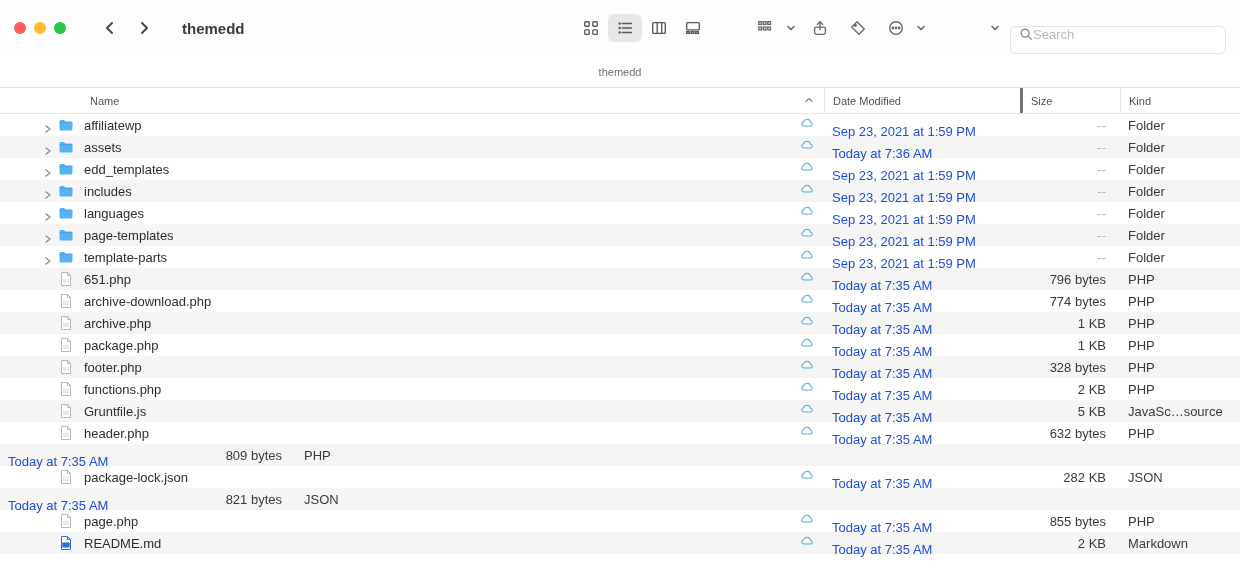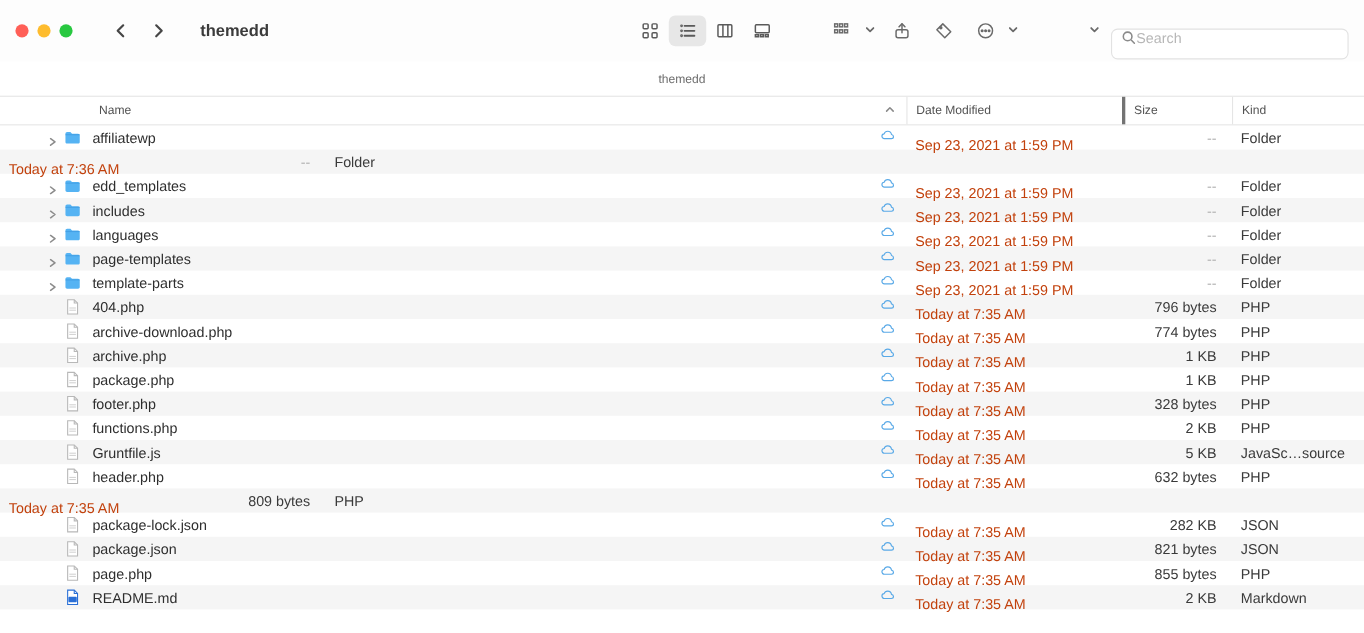--- a/index.html
+++ b/index.html
@@ -63,21 +63,21 @@
     .disclosure { width:12px; display:flex; justify-content:center; color:#8c8c8c; cursor:pointer; }
     .disclosure svg { width:8px; height:8px; }
     .disclosure.spacer { visibility:hidden; }
     .file-icon { width:16px; height:16px; display:flex; align-items:center; justify-content:center; margin-right:6px; }
     .file-icon svg { width:16px; height:16px; }
     .file-icon.folder svg { color:#1e9af0; }
 
     .cloud { position:absolute; right:10px; color:#59a9e7; }
     .cloud svg { width:14px; height:14px; }
 
-    .cell-date { width:196px; padding-left:8px; color:#c2410c;margin-top:12px; }
+    .cell-date { width:196px; padding-left:8px; color:#1d4ed8;margin-top:12px; }
     .cell-size { width:100px; padding-right:14px; text-align:right; color:#3a3a3a; }
     .cell-size .dash { color:#b0b0b0; }
     .cell-kind { width:120px; padding-left:8px; color:#3a3a3a; white-space:nowrap; overflow:hidden; text-overflow:clip; }
   </style>
 </head>
 <body>
 
 <div class="toolbar">
   <div class="traffic-lights">
     <div class="dot red"></div>
@@ -243,20 +243,36 @@
         <span>affiliatewp</span>
         <span class="cloud"><svg viewBox="0 0 16 14">
             <use href="#i-cloud"></use>
           </svg></span>
       </div>
       <div class="cell-date">Sep 23, 2021 at 1:59 PM</div>
       <div class="cell-size"><span class="dash">--</span></div>
       <div class="cell-kind">Folder</div>
     </div>
     <div class="row alt">
+      <div class="cell-name">
+        <span class="disclosure">
+          <svg viewBox="0 0 8 8">
+            <use href="#i-chevr"></use>
+          </svg>
+        </span>
+        <span class="file-icon folder">
+          <svg viewBox="0 0 16 16">
+            <use href="#i-folder"></use>
+          </svg>
+        </span>
+        <span>assets</span>
+        <span class="cloud"><svg viewBox="0 0 16 14">
+            <use href="#i-cloud"></use>
+          </svg></span>
+      </div>
       <div class="cell-date">Today at 7:36 AM</div>
       <div class="cell-size"><span class="dash">--</span></div>
       <div class="cell-kind">Folder</div>
     </div>
     <div class="row">
       <div class="cell-name">
         <span class="disclosure">
           <svg viewBox="0 0 8 8">
             <use href="#i-chevr"></use>
           </svg>
@@ -364,21 +380,21 @@
         <span class="disclosure spacer">
           <svg viewBox="0 0 8 8">
             <use href="#i-chevr"></use>
           </svg>
         </span>
         <span class="file-icon doc">
           <svg viewBox="0 0 16 16">
             <use href="#i-file"></use>
           </svg>
         </span>
-        <span>404.php</span>
+        <span>651.php</span>
         <span class="cloud"><svg viewBox="0 0 16 14">
             <use href="#i-cloud"></use>
           </svg></span>
       </div>
       <div class="cell-date">Today at 7:35 AM</div>
       <div class="cell-size">796 bytes</div>
       <div class="cell-kind">PHP</div>
     </div>
     <div class="row">
       <div class="cell-name">
@@ -547,36 +563,20 @@
         <span>package-lock.json</span>
         <span class="cloud"><svg viewBox="0 0 16 14">
             <use href="#i-cloud"></use>
           </svg></span>
       </div>
       <div class="cell-date">Today at 7:35 AM</div>
       <div class="cell-size">282 KB</div>
       <div class="cell-kind">JSON</div>
     </div>
     <div class="row alt">
-      <div class="cell-name">
-        <span class="disclosure spacer">
-          <svg viewBox="0 0 8 8">
-            <use href="#i-chevr"></use>
-          </svg>
-        </span>
-        <span class="file-icon doc">
-          <svg viewBox="0 0 16 16">
-            <use href="#i-file"></use>
-          </svg>
-        </span>
-        <span>package.json</span>
-        <span class="cloud"><svg viewBox="0 0 16 14">
-            <use href="#i-cloud"></use>
-          </svg></span>
-      </div>
       <div class="cell-date">Today at 7:35 AM</div>
       <div class="cell-size">821 bytes</div>
       <div class="cell-kind">JSON</div>
     </div>
     <div class="row">
       <div class="cell-name">
         <span class="disclosure spacer">
           <svg viewBox="0 0 8 8">
             <use href="#i-chevr"></use>
           </svg>

